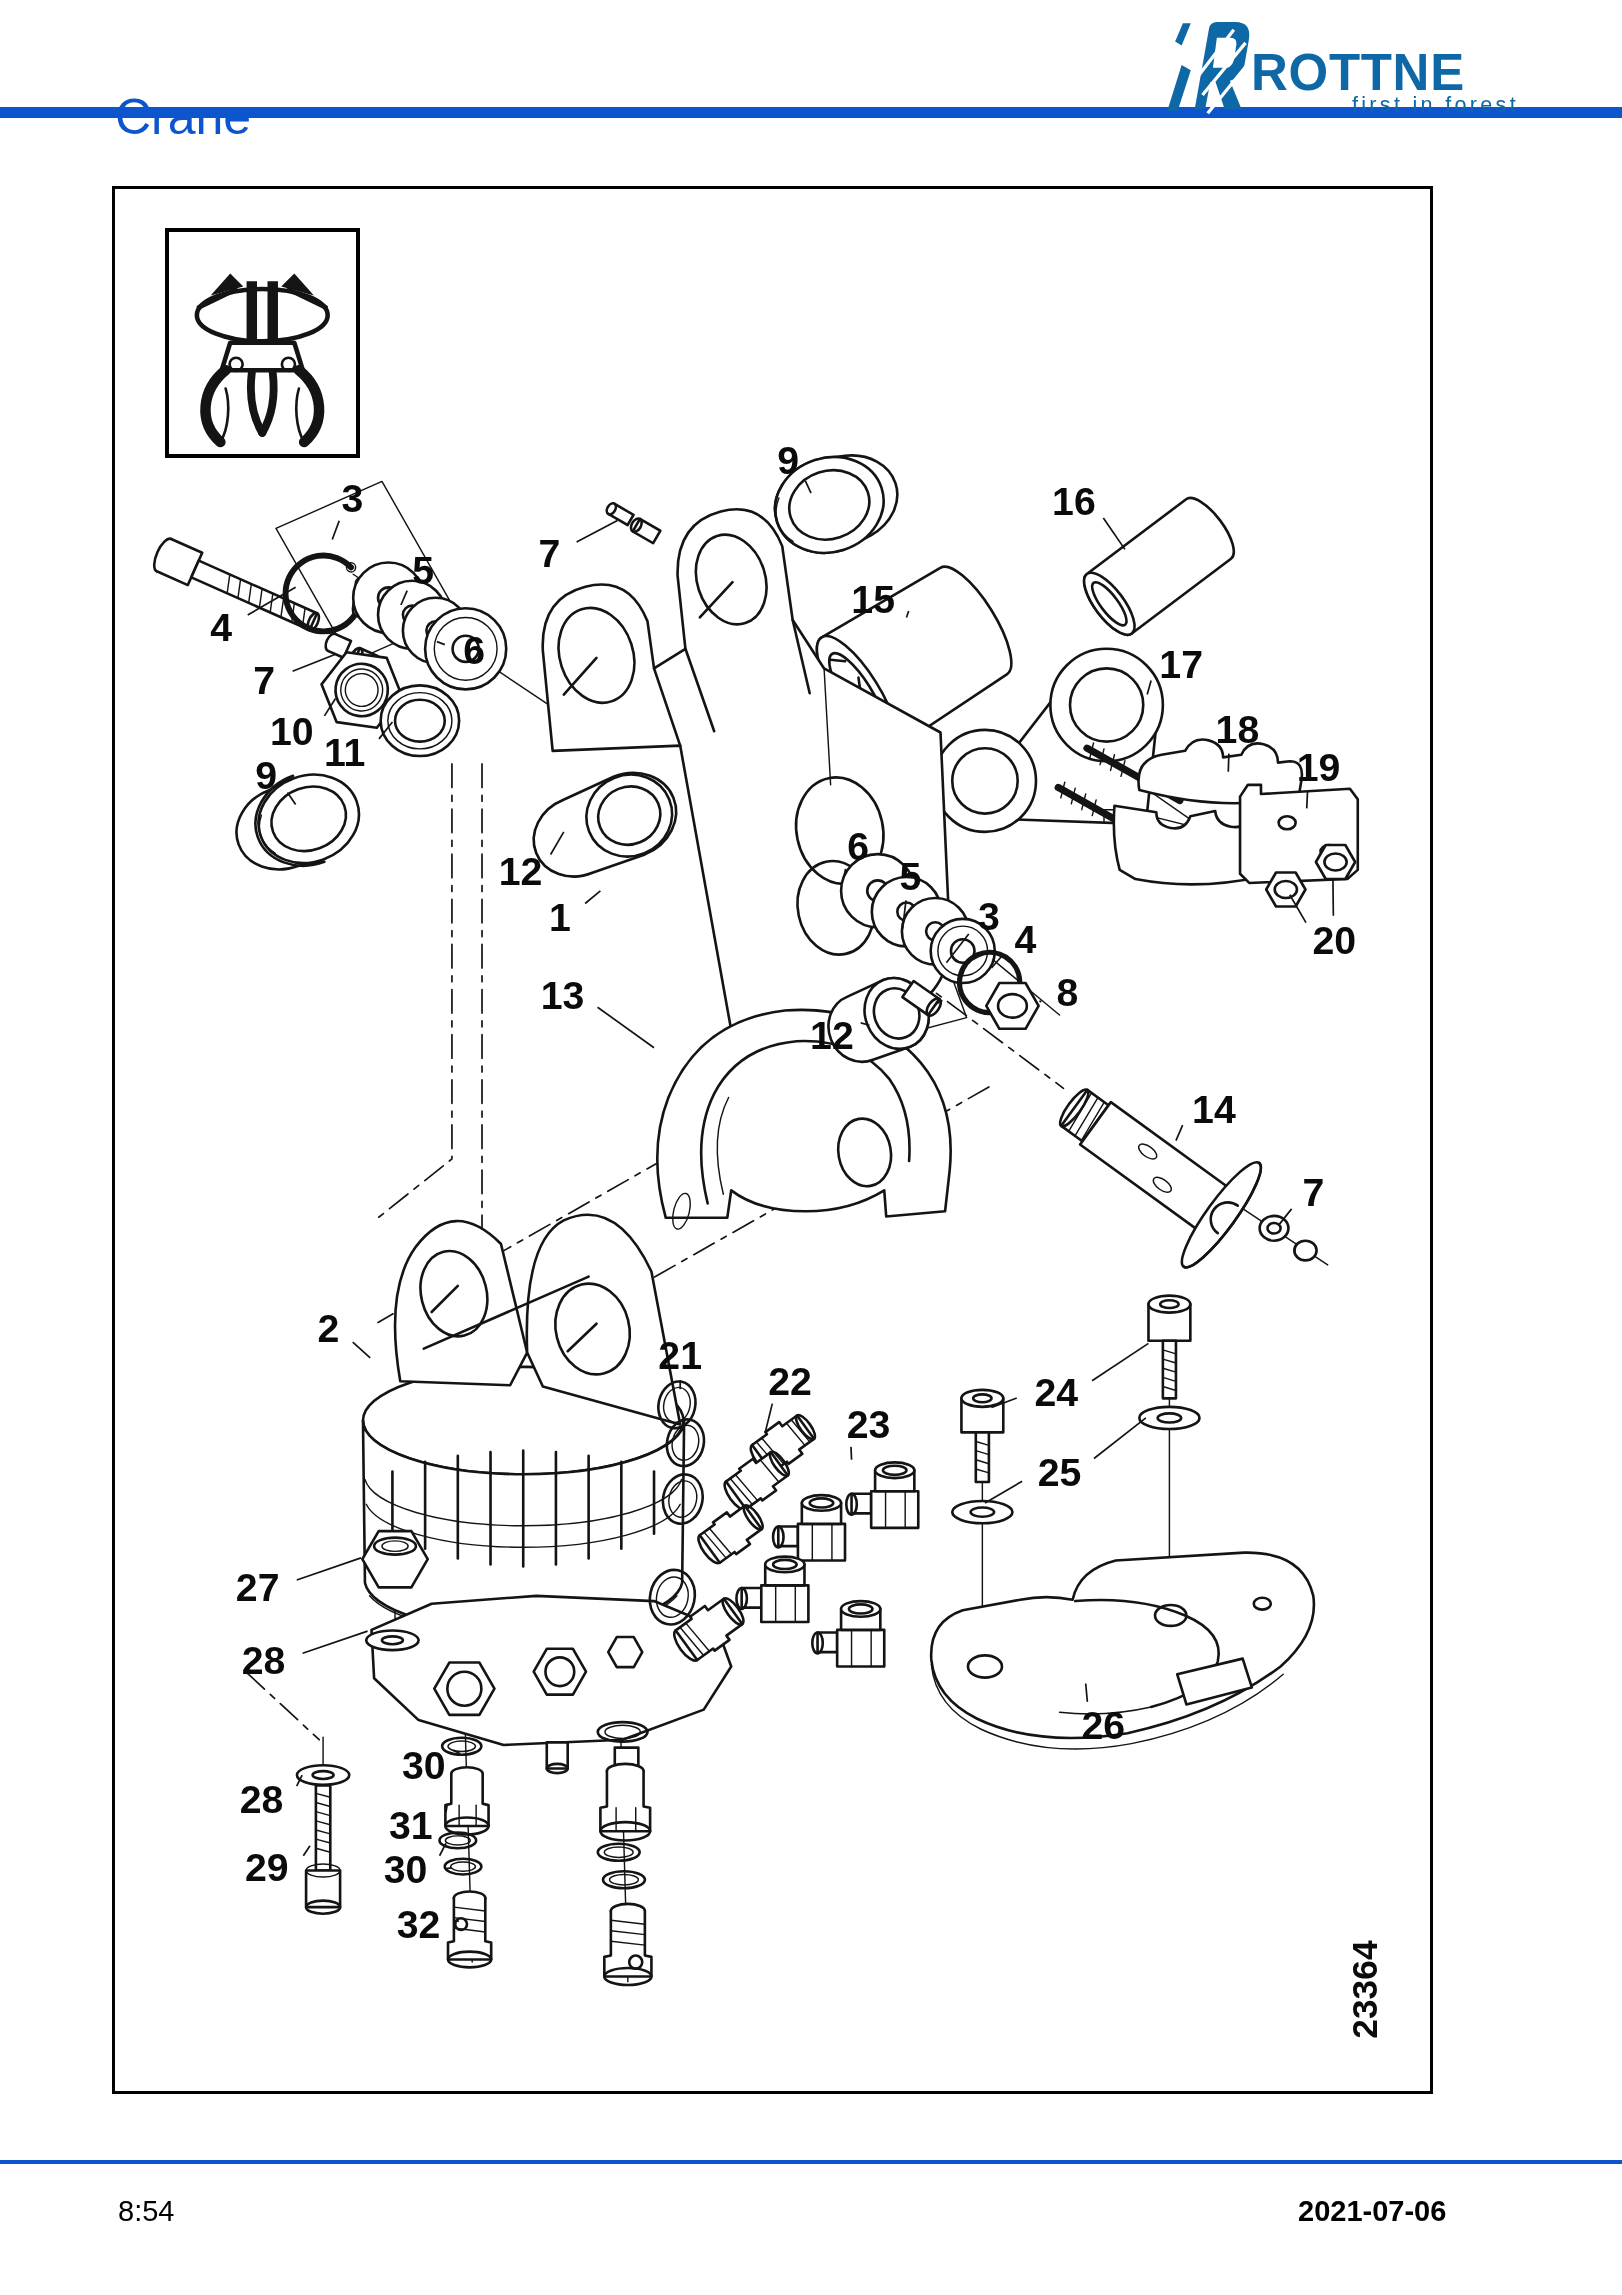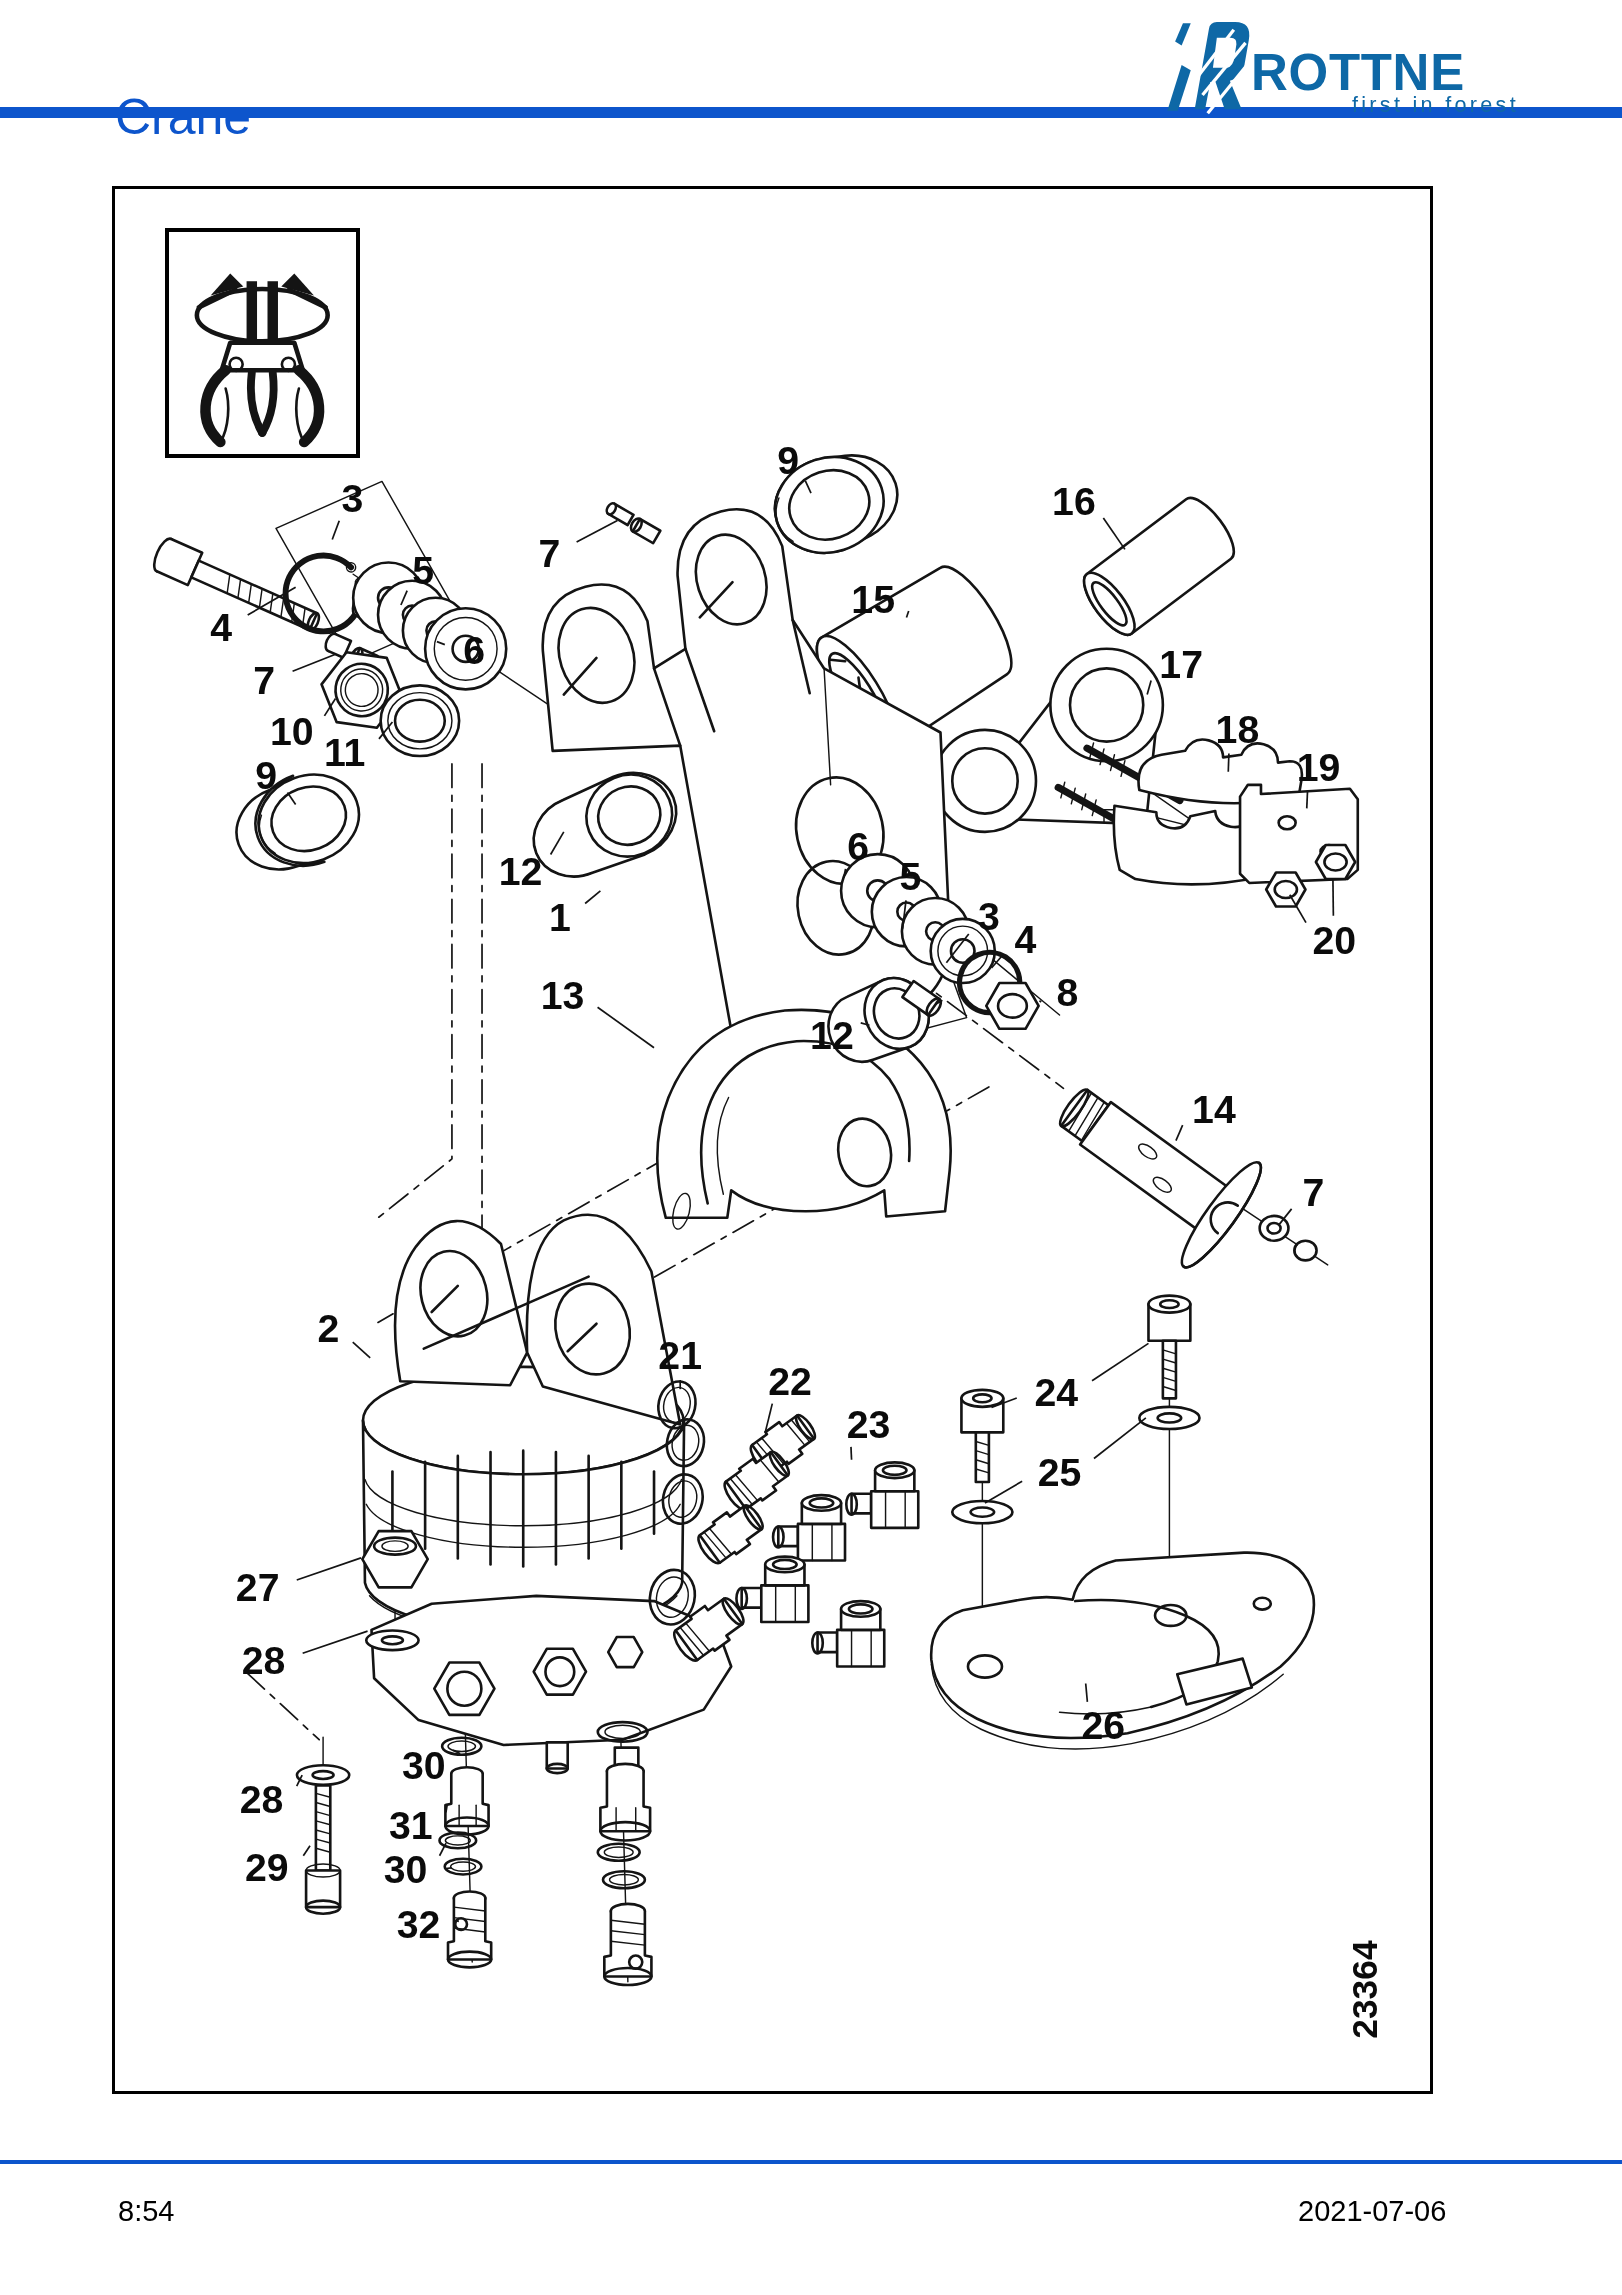--- a/index.html
+++ b/index.html
@@ -679,15 +679,15 @@
         <line x1="681.9747093605631" y1="2856.9147285918425" x2="690" y2="2856" class="ld"></line>
         <text x="620" y="2858" text-anchor="middle" dominant-baseline="central" class="lbl">30</text>
         <line x1="701.6207915497644" y1="2937.803602009156" x2="694" y2="2936" class="ld"></line>
         <text x="640" y="2942" text-anchor="middle" dominant-baseline="central" class="lbl">32</text>
         <text transform="translate(2087,3042) rotate(-90)" text-anchor="middle" dominant-baseline="central" class="dwg">23364</text>
       </g>
   </svg>
 
   <div class="abs bottom-rule"></div>
   <div class="abs footer-text" style="left:118px;">8:54</div>
-  <div class="abs footer-text" style="left:1298px;">2021-07-06</div>
+  <div class="abs footer-text" style="left:1298px;font-weight:bold;">2021-07-06</div>
 </div>
 
 
 </body></html>

